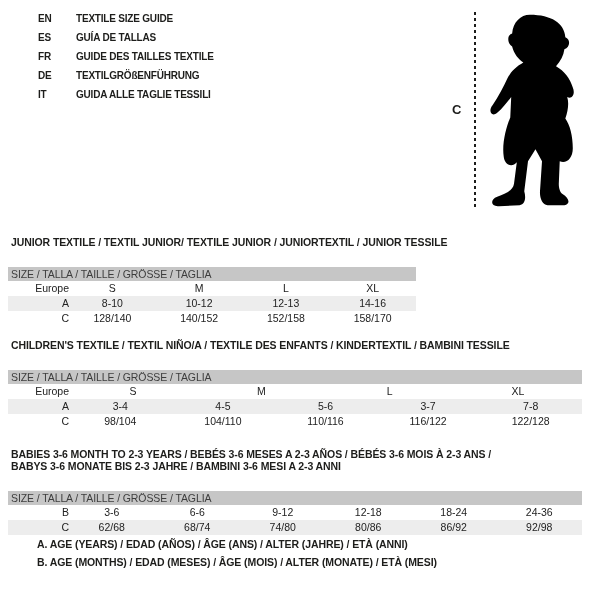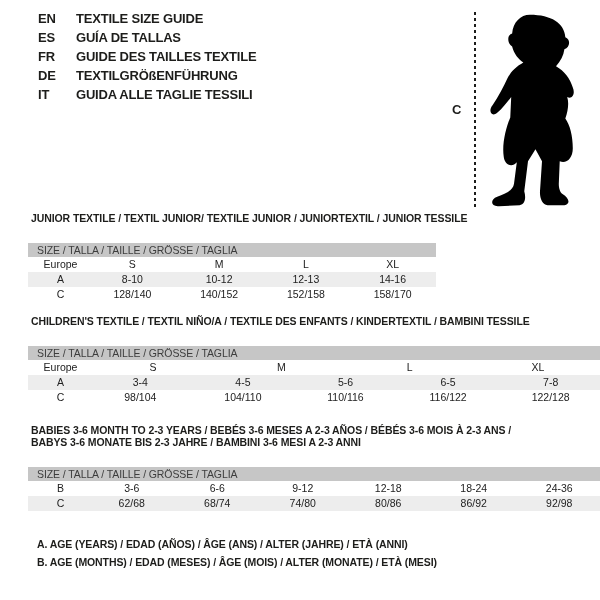--- a/index.html
+++ b/index.html
@@ -3,45 +3,45 @@
 <meta charset="utf-8">
 <style>
   html,body{margin:0;padding:0;}
   body{
     width:600px;height:600px;position:relative;background:#fff;
     font-family:"Liberation Sans",sans-serif;color:#1d1d1b;
     overflow:hidden;-webkit-font-smoothing:antialiased;
   }
   
   .langs{position:absolute;left:22px;top:9px;}
-  .lang-row{display:flex;line-height:19px;font-weight:bold;font-size:13px;letter-spacing:-0.2px;padding-left:16px;}
+  .lang-row{display:flex;line-height:19px;font-weight:bold;font-size:10px;letter-spacing:-0.2px;padding-left:16px;}
   .lang-code{width:38px;flex:0 0 38px;}
   .lang-title{white-space:nowrap;}
   
   .figure{position:absolute;left:450px;top:8px;width:150px;height:204px;}
   .dash-line{
     position:absolute;left:24px;top:4px;width:2px;height:198px;
     background-image:repeating-linear-gradient(to bottom,#1d1d1b 0 3px,transparent 3px 6px);
   }
   .c-label{position:absolute;left:2px;top:94px;font-weight:bold;font-size:13px;}
   .baby-svg{position:absolute;left:36px;top:2px;width:112px;height:200px;}
   
-  .section{position:absolute;left:28px;}
+  .section{position:absolute;left:8px;margin-top:24px;}
   .sec-junior{top:212px;width:408px;}
   .sec-children{top:315px;width:574px;}
   .sec-babies{top:424px;width:574px;}
   .sec-heading{font-weight:bold;font-size:10.5px;line-height:12px;letter-spacing:-0.1px;padding-left:3px;white-space:nowrap;}
   .size-table{margin-top:19px;width:100%;}
   .size-bar{
     height:14px;line-height:14px;background:#c6c6c6;color:#3d3d3d;
-    font-size:10.5px;padding-left:9px;letter-spacing:-0.1px;
+    font-size:10.5px;padding-left:3px;letter-spacing:-0.1px;
   }
   .trow{display:flex;height:15px;line-height:15px;font-size:10.5px;color:#222;}
   .trow.shaded{background:#ededed;}
-  .tlabel{flex:0 0 57px;padding-left:4px;text-align:center;}
+  .tlabel{flex:0 0 57px;padding-left:4px;text-align:right;}
   .tcell{flex:1 1 0;text-align:center;}
   
   .footnotes{position:absolute;left:34px;top:536px;}
   .footnote-line{font-weight:bold;font-size:10.5px;line-height:17.5px;letter-spacing:-0.1px;padding-left:3px;white-space:nowrap;}
 </style>
 </head>
 <body>
 
 <div class="langs">
     <div class="lang-row">
@@ -118,21 +118,21 @@
           <span class="tcell">S</span>
           <span class="tcell">M</span>
           <span class="tcell">L</span>
           <span class="tcell">XL</span>
         </div>
         <div class="trow shaded">
           <span class="tlabel">A</span>
           <span class="tcell">3-4</span>
           <span class="tcell">4-5</span>
           <span class="tcell">5-6</span>
-          <span class="tcell">6-5</span>
+          <span class="tcell">3-7</span>
           <span class="tcell">7-8</span>
         </div>
         <div class="trow">
           <span class="tlabel">C</span>
           <span class="tcell">98/104</span>
           <span class="tcell">104/110</span>
           <span class="tcell">110/116</span>
           <span class="tcell">116/122</span>
           <span class="tcell">122/128</span>
         </div>

